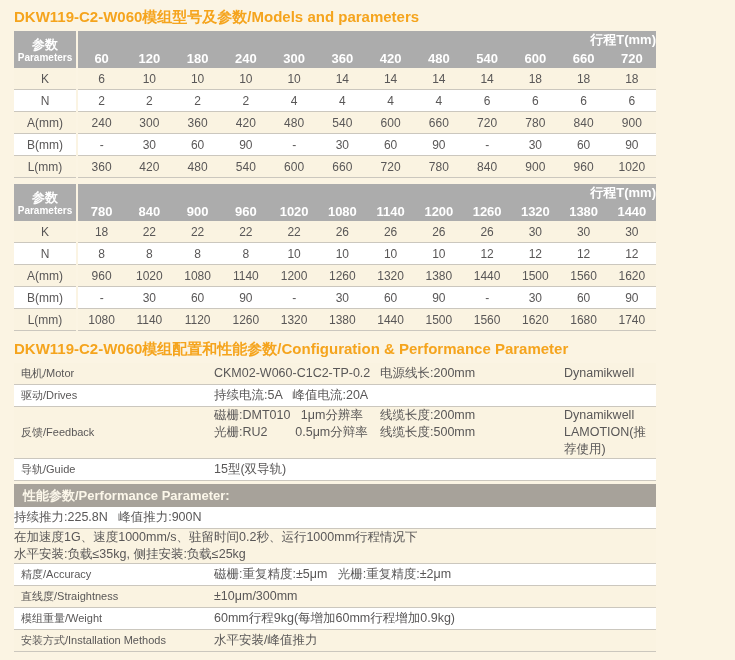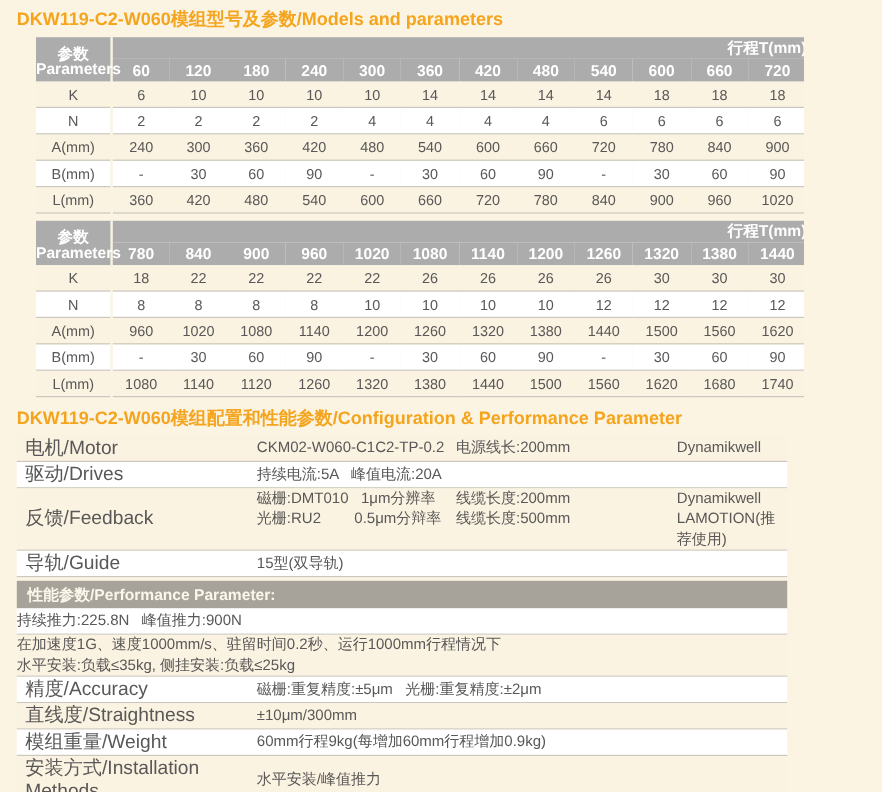--- a/index.html
+++ b/index.html
@@ -5,38 +5,38 @@
   :root{
     --accent:#F5A41D; --hdr-gray:#ACACAC; --bar-gray:#A7A29A;
     --cream:#FAF3E1; --page-bg:#FBF4E3; --txt:#595757; --line:#CBC7BE;
   }
   html,body{margin:0;padding:0;}
   body{background:var(--page-bg);font-family:"Liberation Sans","DejaVu Sans",sans-serif;}
   .page{width:670px;height:660px;box-sizing:border-box;padding:6px 14px 0 14px;overflow:hidden;}
   .heading{color:var(--accent);font-weight:bold;font-size:15px;line-height:18px;margin:2px 0 5px 0;}
   .heading.h2{margin-top:9px;margin-bottom:5px;}
 
-  table.models{width:100%;border-collapse:collapse;table-layout:fixed;margin:0 0 6px 16px;}
+  table.models{width:100%;border-collapse:collapse;table-layout:fixed;margin:0 0 6px 0;}
   table.models th,table.models td{padding:0;}
   .param-th{width:62px;background:var(--hdr-gray);color:#fff;border-right:2px solid var(--page-bg);vertical-align:middle;}
   .param-cn{font-size:13px;font-weight:bold;line-height:15px;text-align:center;}
-  .param-en{font-size:13px;font-weight:bold;line-height:11px;text-align:center;}
+  .param-en{font-size:10px;font-weight:bold;line-height:11px;text-align:center;}
   .stroke-th{background:var(--hdr-gray);color:#fff;font-size:13px;font-weight:bold;height:16px;text-align:right;}
   .col-th{background:var(--hdr-gray);color:#fff;font-size:13px;font-weight:bold;height:19px;text-align:center;}
   table.models tbody td{height:21px;text-align:center;font-size:12px;color:var(--txt);border-bottom:1px solid var(--line);}
   table.models td.lbl{border-right:2px solid var(--page-bg);}
   .row-cream{background:var(--cream);}
   .row-white{background:#FFFFFF;}
 
   .section-bar{background:var(--bar-gray);color:#FCF7EA;font-weight:bold;font-size:13px;height:23px;line-height:23px;padding-left:9px;}
   .section-bar.perf{margin-top:3px;}
 
   .cfg-row{display:flex;align-items:center;border-bottom:1px solid var(--line);min-height:22px;box-sizing:border-box;}
   .cfg-row.tall{min-height:35px;}
-  .cfg-label{width:193px;flex-shrink:0;padding-left:7px;font-size:16px;color:var(--txt);}
+  .cfg-label{width:193px;flex-shrink:0;padding-left:7px;font-size:11px;color:var(--txt);}
   .cfg-values{flex:1;}
   .cfg-line{display:flex;line-height:17px;}
   .cfg-col,.cfg-single{font-size:12.5px;color:var(--txt);white-space:pre-wrap;}
   .cfg-col.c0{width:166px;flex-shrink:0;}
   .cfg-col.c1{width:184px;flex-shrink:0;}
 </style>
 </head>
 <body>
 
 <div class="page">

